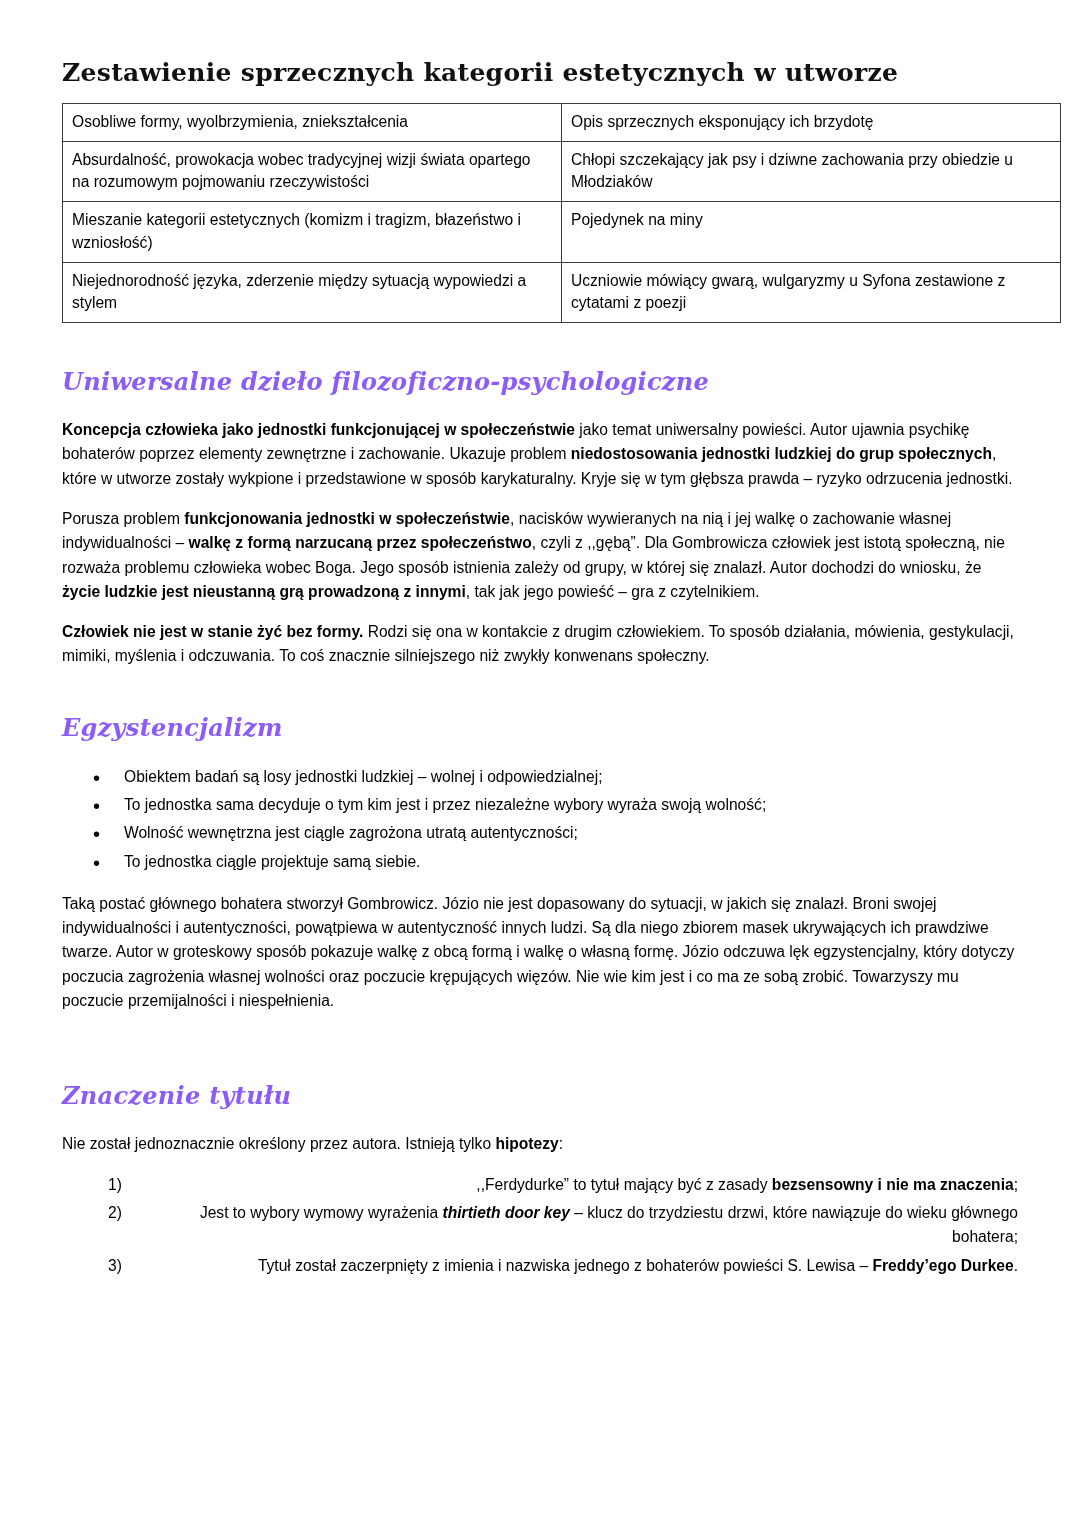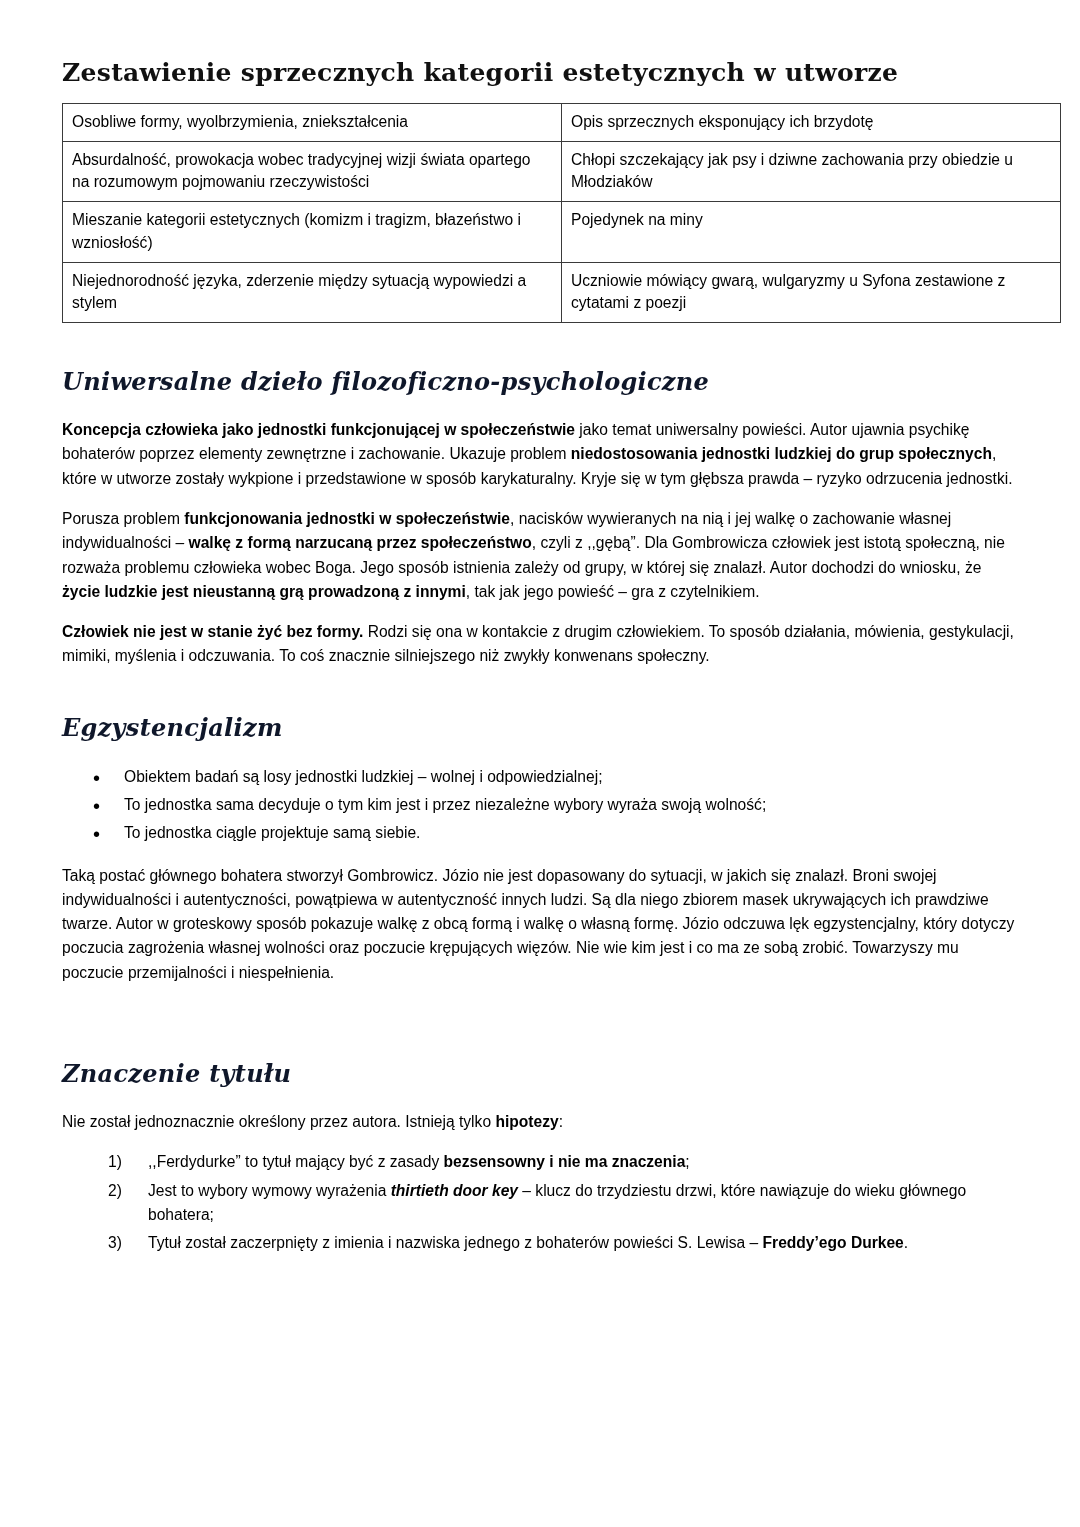--- a/index.html
+++ b/index.html
@@ -27,22 +27,22 @@
     letter-spacing: 0.3px;
     margin: 0 0 16px 0;
     color: #111;
   }
   h2.script-head {
     font-family: "DejaVu Serif", serif;
     font-style: italic;
     font-weight: 600;
     font-size: 24px;
     letter-spacing: 0.3px;
-    margin: 6px 0 22px 0;
-    color: #0f172a;
+    margin: 0 0 22px 0;
+    color: #8b5cf6;
   }
   .section {
     margin-top: 44px;
   }
   table.kat {
     border-collapse: collapse;
     width: 960px;
     table-layout: fixed;
   }
   table.kat td {
@@ -79,20 +79,21 @@
     position: absolute;
     left: -31px;
     top: -2px;
     font-size: 20px;
   }
   ol.hypot {
     margin: 6px 0 0 0;
     padding-left: 86px;
     list-style: none;
     counter-reset: hyp;
+    text-align: right;
   }
   ol.hypot li {
     font-size: 15.6px;
     line-height: 1.56;
     position: relative;
     margin-bottom: 4px;
     counter-increment: hyp;
   }
   ol.hypot li:before {
     content: counter(hyp) ")";
@@ -147,20 +148,21 @@
       <b>Człowiek nie jest w stanie żyć bez formy.</b><span> Rodzi się ona w kontakcie z drugim człowiekiem. To sposób działania, mówienia, gestykulacji, mimiki, myślenia i odczuwania. To coś znacznie silniejszego niż zwykły konwenans społeczny.</span>
     </p>
   </div>
 
   <div class="section">
     <h2 class="script-head">Egzystencjalizm</h2>
 
     <ul class="bullets">
       <li>Obiektem badań są losy jednostki ludzkiej – wolnej i odpowiedzialnej;</li>
       <li>To jednostka sama decyduje o tym kim jest i przez niezależne wybory wyraża swoją wolność;</li>
+      <li>Wolność wewnętrzna jest ciągle zagrożona utratą autentyczności;</li>
       <li>To jednostka ciągle projektuje samą siebie.</li>
     </ul>
 
     <p class="body">Taką postać głównego bohatera stworzył Gombrowicz. Józio nie jest dopasowany do sytuacji, w jakich się znalazł. Broni swojej indywidualności i autentyczności, powątpiewa w autentyczność innych ludzi. Są dla niego zbiorem masek ukrywających ich prawdziwe twarze. Autor w groteskowy sposób pokazuje walkę z obcą formą i walkę o własną formę. Józio odczuwa lęk egzystencjalny, który dotyczy poczucia zagrożenia własnej wolności oraz poczucie krępujących więzów. Nie wie kim jest i co ma ze sobą zrobić. Towarzyszy mu poczucie przemijalności i niespełnienia.</p>
   </div>
 
   <div class="spacer-lg"></div>
 
   <div>
     <h2 class="script-head">Znaczenie tytułu</h2>

